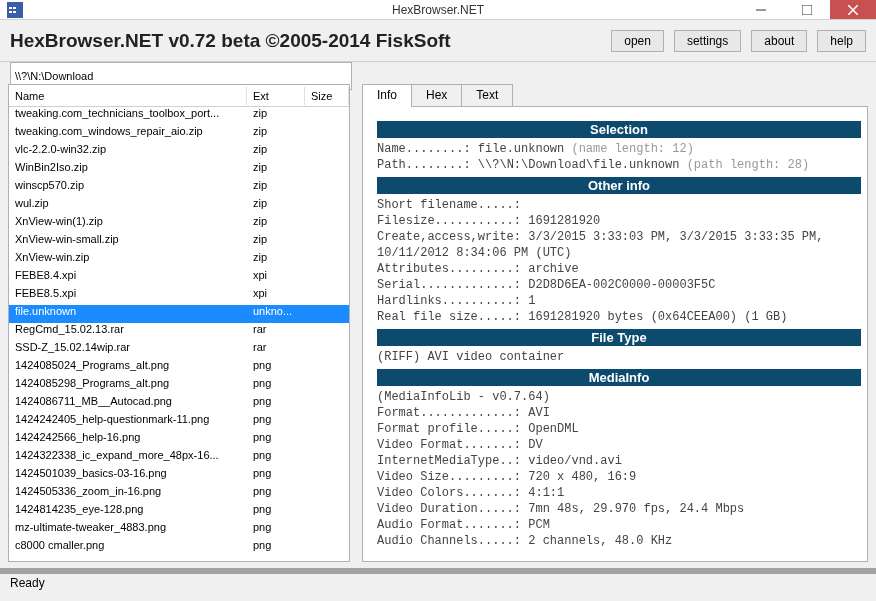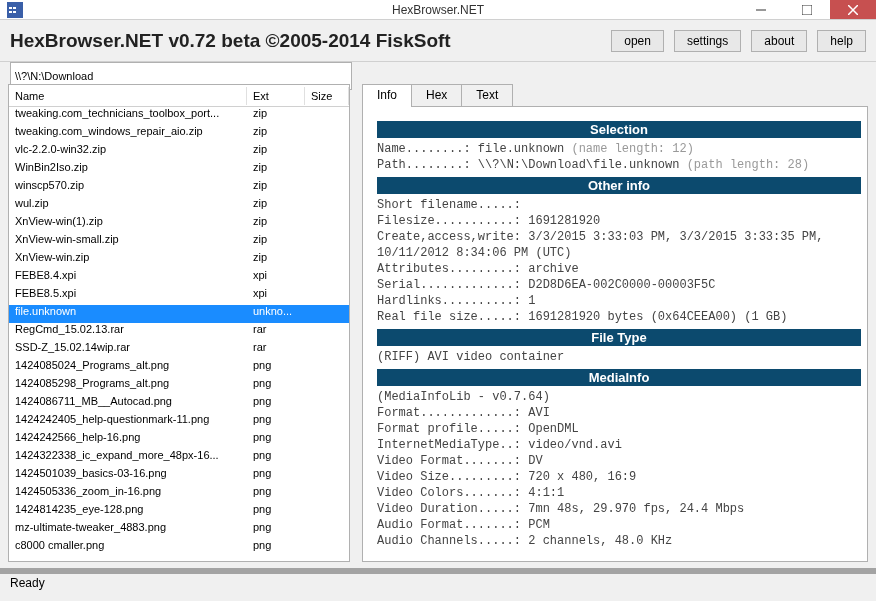--- a/index.html
+++ b/index.html
@@ -260,22 +260,22 @@
       <div class="info-line">Hardlinks..........: 1</div>
       <div class="info-line">Real file size.....: 1691281920 bytes (0x64CEEA00) (1 GB)</div>
 
       <div class="sec-head">File Type</div>
       <div class="info-line">(RIFF) AVI video container</div>
 
       <div class="sec-head">MediaInfo</div>
       <div class="info-line">(MediaInfoLib - v0.7.64)</div>
       <div class="info-line">Format.............: AVI</div>
       <div class="info-line">Format profile.....: OpenDML</div>
+      <div class="info-line">Video Format.......: DV</div>
       <div class="info-line">InternetMediaType..: video/vnd.avi</div>
-      <div class="info-line">Video Format.......: DV</div>
       <div class="info-line">Video Size.........: 720 x 480, 16:9</div>
       <div class="info-line">Video Colors.......: 4:1:1</div>
       <div class="info-line">Video Duration.....: 7mn 48s, 29.970 fps, 24.4 Mbps</div>
       <div class="info-line">Audio Format.......: PCM</div>
       <div class="info-line">Audio Channels.....: 2 channels, 48.0 KHz</div>
     </div>
   </div>
 </div>
 
 <div class="statusbar">

